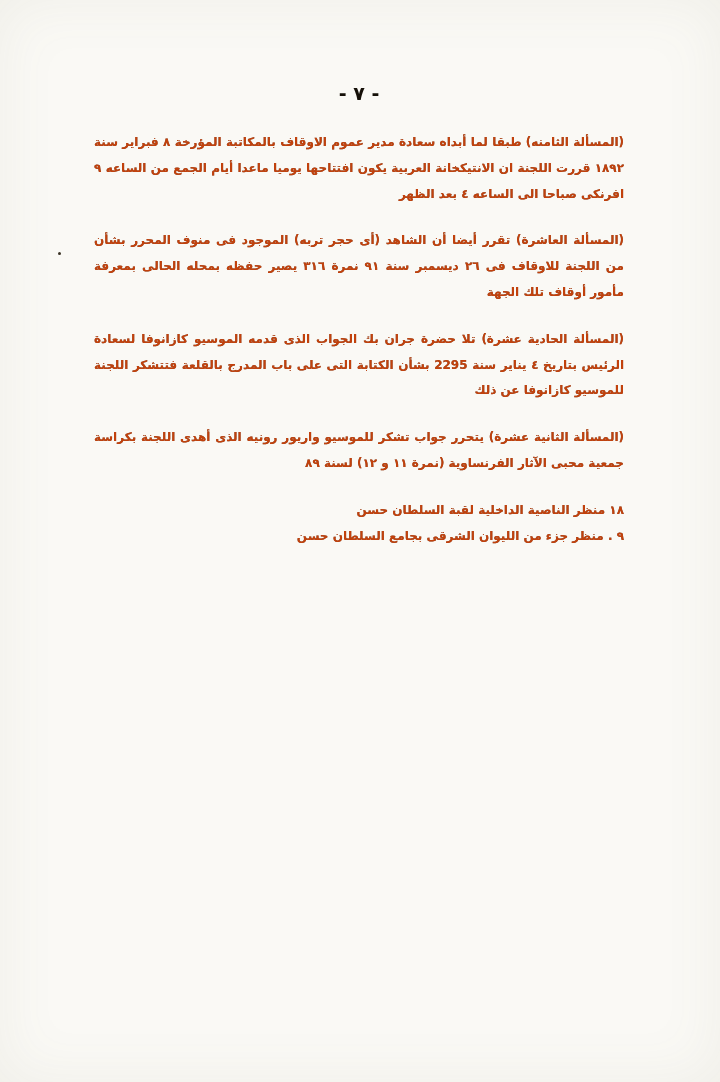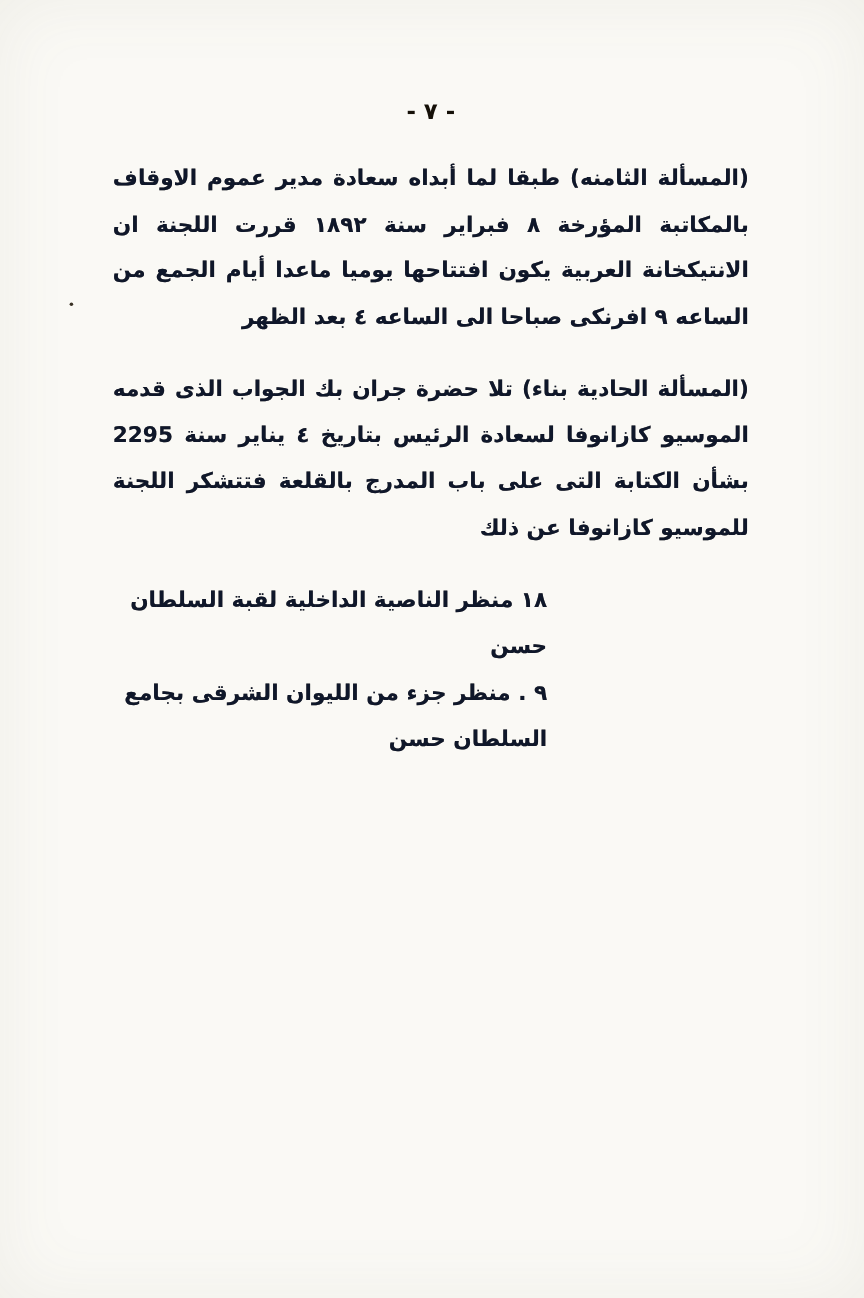--- a/index.html
+++ b/index.html
@@ -27,37 +27,36 @@
   }
   .page-number {
     text-align: center;
     font-size: 19px;
     font-weight: 700;
     letter-spacing: 4px;
     margin-bottom: 26px;
     color: #151008;
   }
   .matter {
-    font-size: 18px;
+    font-size: 12px;
     font-weight: 700;
     line-height: 2.15;
     text-align: justify;
     text-align-last: right;
     margin-bottom: 21px;
-    color: #0f172a;
+    color: #c2410c;
     text-shadow: 0 0 0.4px rgba(30,20,10,0.6);
   }
   .matter-label {
     white-space: nowrap;
   }
   .photo-list {
     margin: 0;
   }
   .photo-item {
-    margin-right: 168px;
     text-align: right;
     text-align-last: right;
   }
   .stray-dot {
     position: absolute;
     top: 252px;
     left: 58px;
     width: 3px;
     height: 3px;
     border-radius: 50%;
@@ -73,26 +72,34 @@
   <div class="content">
 
     <div class="page-number">- ٧ -</div>
 
     <p class="matter">
       <span class="matter-label">(المسألة الثامنه)</span>
       <span>طبقا لما أبداه سعادة مدير عموم الاوقاف بالمكاتبة المؤرخة ٨ فبراير سنة ١٨٩٢ قررت اللجنة ان الانتيكخانة العربية يكون افتتاحها يوميا ماعدا أيام الجمع من الساعه ٩ افرنكى صباحا الى الساعه ٤ بعد الظهر</span>
     </p>
 
 
+    <p class="matter">
+      <span class="matter-label">(المسألة العاشرة)</span>
+      <span>تقرر أيضا أن الشاهد (أى حجر تربه) الموجود فى منوف المحرر بشأن من اللجنة للاوقاف فى ٢٦ ديسمبر سنة ٩١ نمرة ٣١٦ يصير حفظه بمحله الحالى بمعرفة مأمور أوقاف تلك الجهة</span>
+    </p>
 
     <p class="matter">
-      <span class="matter-label">(المسألة الحادية بناء)</span>
+      <span class="matter-label">(المسألة الحادية عشرة)</span>
       <span>تلا حضرة جران بك الجواب الذى قدمه الموسيو كازانوفا لسعادة الرئيس بتاريخ ٤ يناير سنة 2295 بشأن الكتابة التى على باب المدرج بالقلعة فتتشكر اللجنة للموسيو كازانوفا عن ذلك</span>
     </p>
 
+    <p class="matter">
+      <span class="matter-label">(المسألة الثانية عشرة)</span>
+      <span>يتحرر جواب تشكر للموسيو واريور رونيه الذى أهدى اللجنة بكراسة جمعية محبى الآثار الفرنساوية (نمرة ١١ و ١٢) لسنة ٨٩</span>
+    </p>
 
     <div class="matter">
       <div class="photo-list">
         <div class="photo-item">١٨ منظر الناصية الداخلية لقبة السلطان حسن</div>
         <div class="photo-item">٩ . منظر جزء من الليوان الشرقى بجامع السلطان حسن</div>
       </div>
 
     </div>
 
   </div>

